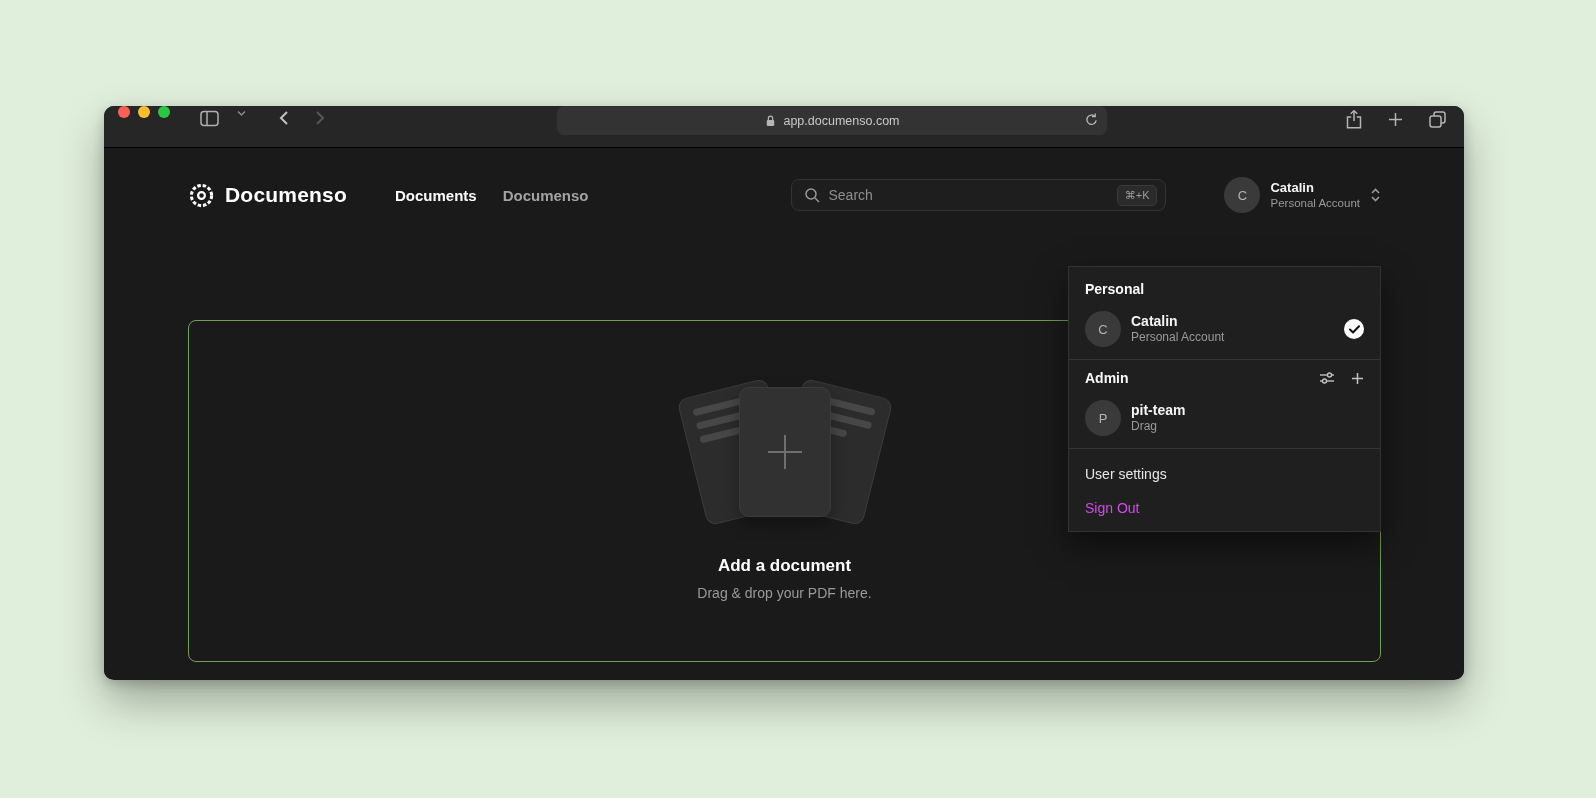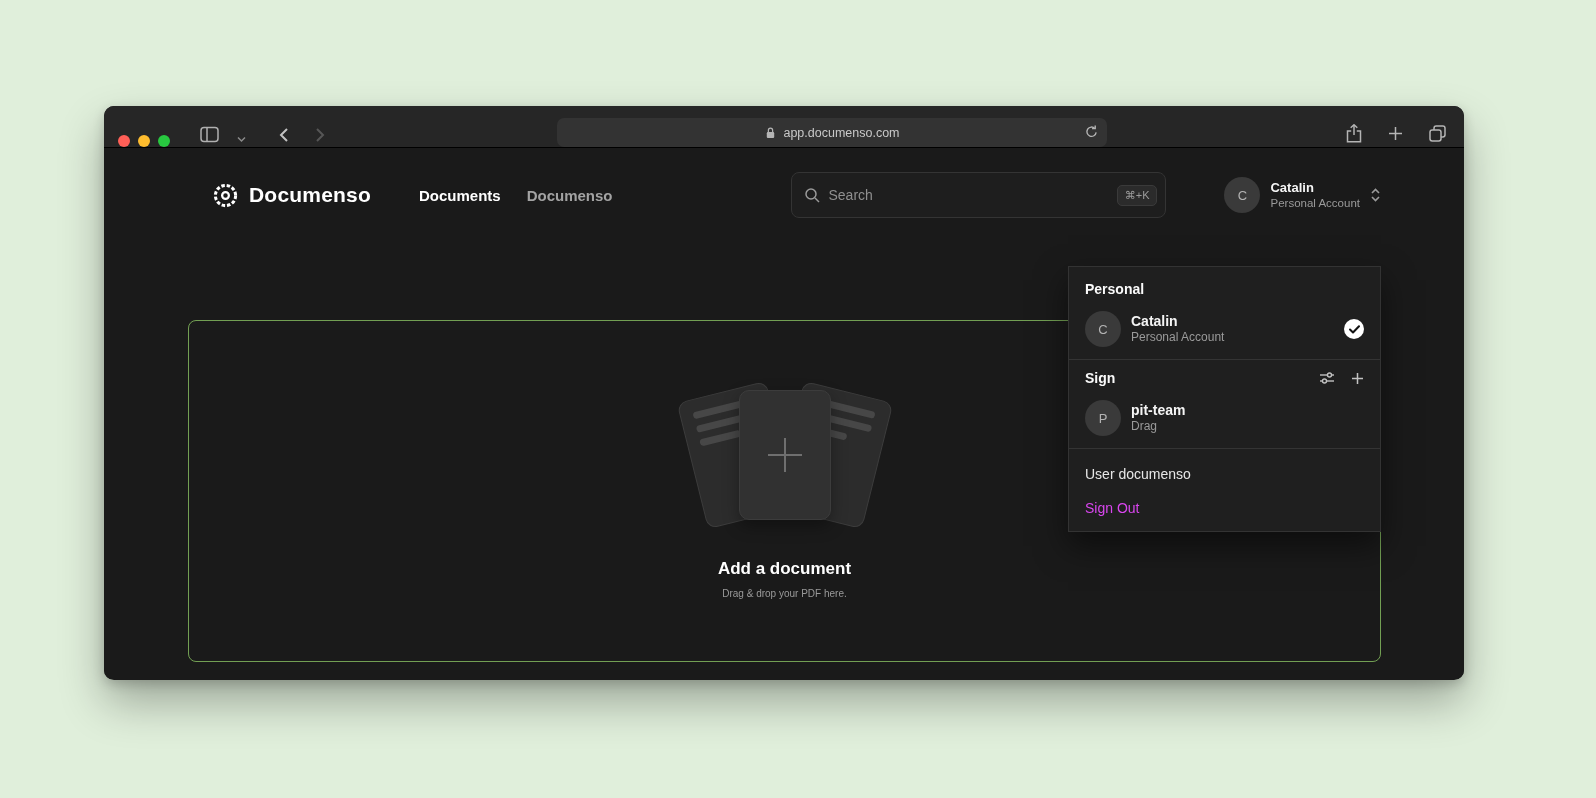--- a/index.html
+++ b/index.html
@@ -15,21 +15,21 @@
     position:absolute; left:104px; top:106px;
     width:1360px; height:574px;
     border-radius:10px; overflow:hidden;
     background:#1a1a1a;
     box-shadow:0 22px 45px rgba(0,0,0,0.30), 0 4px 12px rgba(0,0,0,0.18);
   }
 
   
   .titlebar {
     height:42px; background:#262626;
-    display:flex; align-items:flex-end;
+    display:flex; align-items:flex-start;
     padding:0 14px; gap:10px;
     border-bottom:1px solid #000;
   }
   .traffic { display:flex; gap:8px; margin-right:16px; }
   .light { width:12px; height:12px; border-radius:50%; display:inline-block; }
   .light.red { background:#ff5f57; }
   .light.yellow { background:#febc2e; }
   .light.green { background:#28c840; }
 
   .tb-btn {
@@ -46,34 +46,34 @@
     position:relative; color:#c9c9c9; font-size:12.5px;
     gap:6px;
   }
   .urlbar .reload {
     position:absolute; right:9px; top:50%; transform:translateY(-50%);
     color:#b5b5b5; font-size:14px; background:none; border:none; cursor:pointer;
   }
   .tb-right { display:flex; gap:18px; margin-left:8px; }
 
   
-  .page { position:relative; height:531px; background:#1a1a1a; color:#ededed;padding-left:24px; }
+  .page { position:relative; height:531px; background:#1a1a1a; color:#ededed; }
 
   .appbar {
     height:94px; display:flex; align-items:center;
     padding:0 83px 0 84px;
   }
   .brand { display:flex; align-items:center; gap:10px; margin-right:48px; }
   .brand-name { font-size:21px; font-weight:700; letter-spacing:0.2px; color:#fff; }
   .nav { display:flex; gap:26px; }
   .nav-link { font-size:15px; font-weight:600; color:#a3a3a3; cursor:pointer; background:none; border:none; font-family:inherit; }
   .nav-link.active { color:#ffffff; }
 
   .searchbox {
-    margin-left:auto; width:375px; height:46px;
+    margin-left:auto; width:375px; height:32px;
     background:#1e1e1e; border:1px solid #343434; border-radius:8px;
     display:flex; align-items:center; padding:0 8px 0 12px; gap:8px;
   }
   .searchbox input {
     flex:1; background:transparent; border:none; outline:none;
     color:#e5e5e5; font-size:14px; font-family:inherit;
   }
   .searchbox input::placeholder { color:#8f8f8f; }
   .kbd {
     font-size:11px; color:#9a9a9a; background:#2b2b2b;
@@ -117,21 +117,21 @@
   .card i:nth-child(3){ width:42px; }
   .plus-icon { position:absolute; inset:0; }
   .plus-icon::before, .plus-icon::after {
     content:""; position:absolute; left:50%; top:50%; background:#6f6f6f;
     transform:translate(-50%,-50%);
   }
   .plus-icon::before { width:34px; height:2px; }
   .plus-icon::after  { width:2px; height:34px; }
 
   .dz-title { margin-top:30px; font-size:17px; font-weight:700; color:#ffffff; }
-  .dz-sub { margin-top:9px; font-size:10px; color:#9a9a9a; }
+  .dz-sub { margin-top:9px; font-size:14px; color:#9a9a9a; }
 
   
   .dropdown {
     position:absolute; top:118px; right:83px; width:313px;
     background:#1f1f1f; border:1px solid #333; border-radius:0;
     box-shadow:0 14px 30px rgba(0,0,0,0.5);
     padding:10px 0 6px; z-index:10;
   }
   .dd-section-label { padding:4px 16px 8px; font-size:14px; font-weight:700; color:#fafafa; }
   .dd-item {
@@ -295,21 +295,21 @@
         <span class="check">
           <svg width="11" height="9" viewBox="0 0 11 9" fill="none" stroke="#111" stroke-width="2" stroke-linecap="round" stroke-linejoin="round">
             <path d="M1 4.5 L4 7.5 L10 1.2"></path>
           </svg>
         </span>
       </div>
 
       <div class="dd-divider"></div>
 
       <div class="dd-teams-head">
-        <span class="dd-section-label" style="padding:0;">Sign</span>
+        <span class="dd-section-label" style="padding:0;">Admin</span>
         <span class="dd-head-icons">
           <button class="icon-btn">
             <svg width="16" height="14" viewBox="0 0 16 14" fill="none" stroke="#c2c2c2" stroke-width="1.4">
               <line x1="1" y1="4" x2="15" y2="4"></line>
               <circle cx="10.5" cy="4" r="2" fill="#1f1f1f"></circle>
               <line x1="1" y1="10" x2="15" y2="10"></line>
               <circle cx="5.5" cy="10" r="2" fill="#1f1f1f"></circle>
             </svg>
           </button>
           <button class="icon-btn">
@@ -323,18 +323,18 @@
       <div class="dd-item">
         <span class="avatar">P</span>
         <span class="dd-item-text">
           <span class="dd-name">pit-team</span>
           <span class="dd-sub">Drag</span>
         </span>
       </div>
 
       <div class="dd-divider"></div>
 
-      <div class="dd-menu-item">User documenso</div>
+      <div class="dd-menu-item">User settings</div>
       <div class="dd-menu-item danger">Sign Out</div>
     </div>
 
   </div>
 </div>
 
 </body></html>

